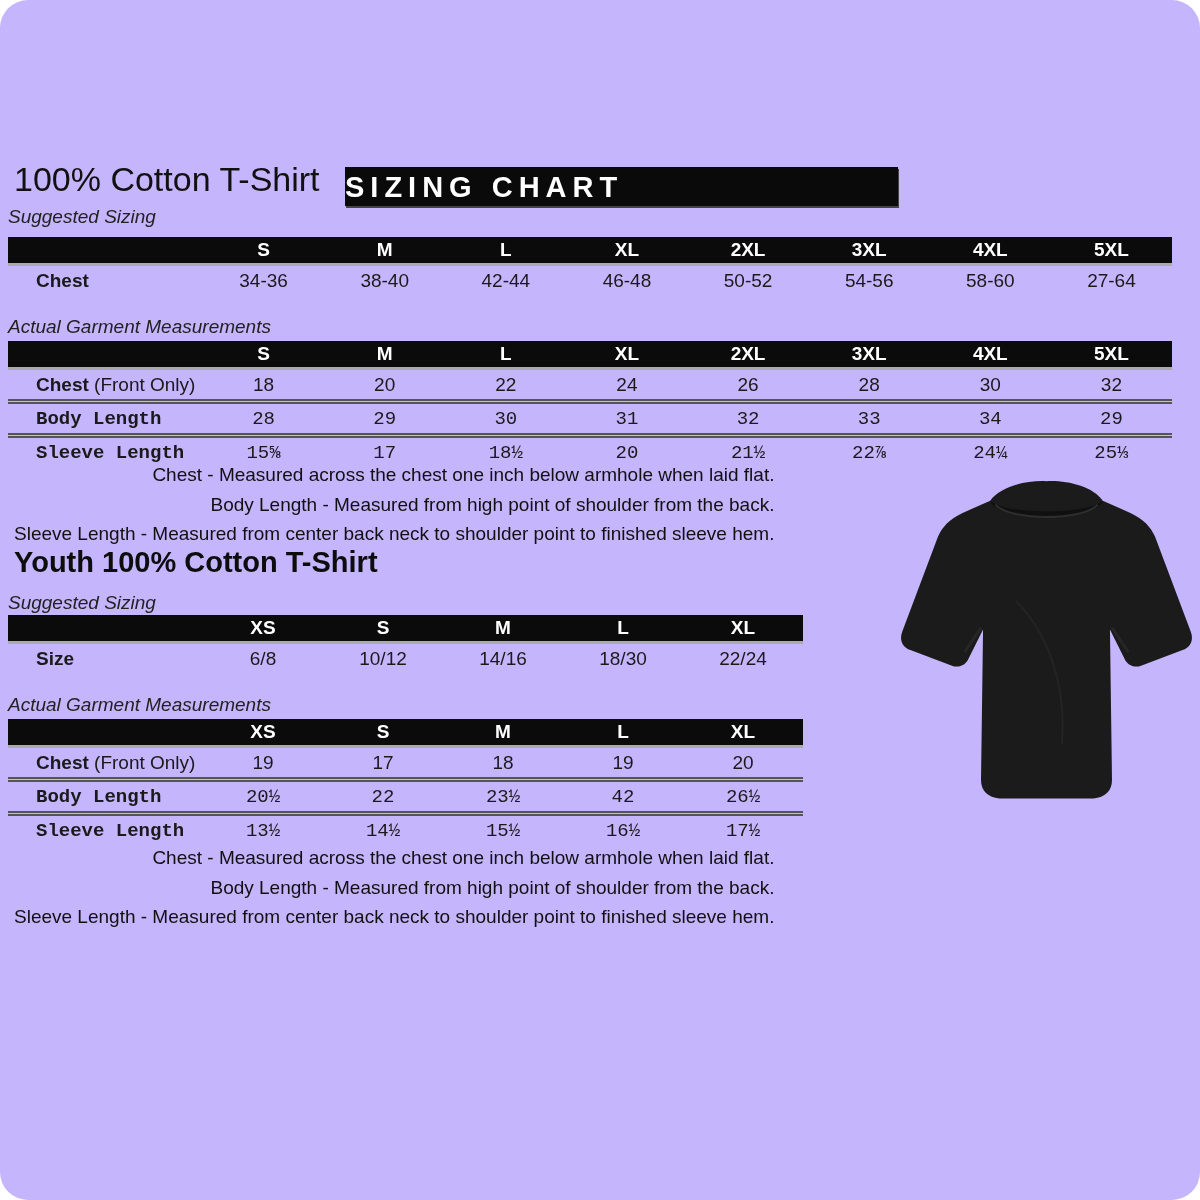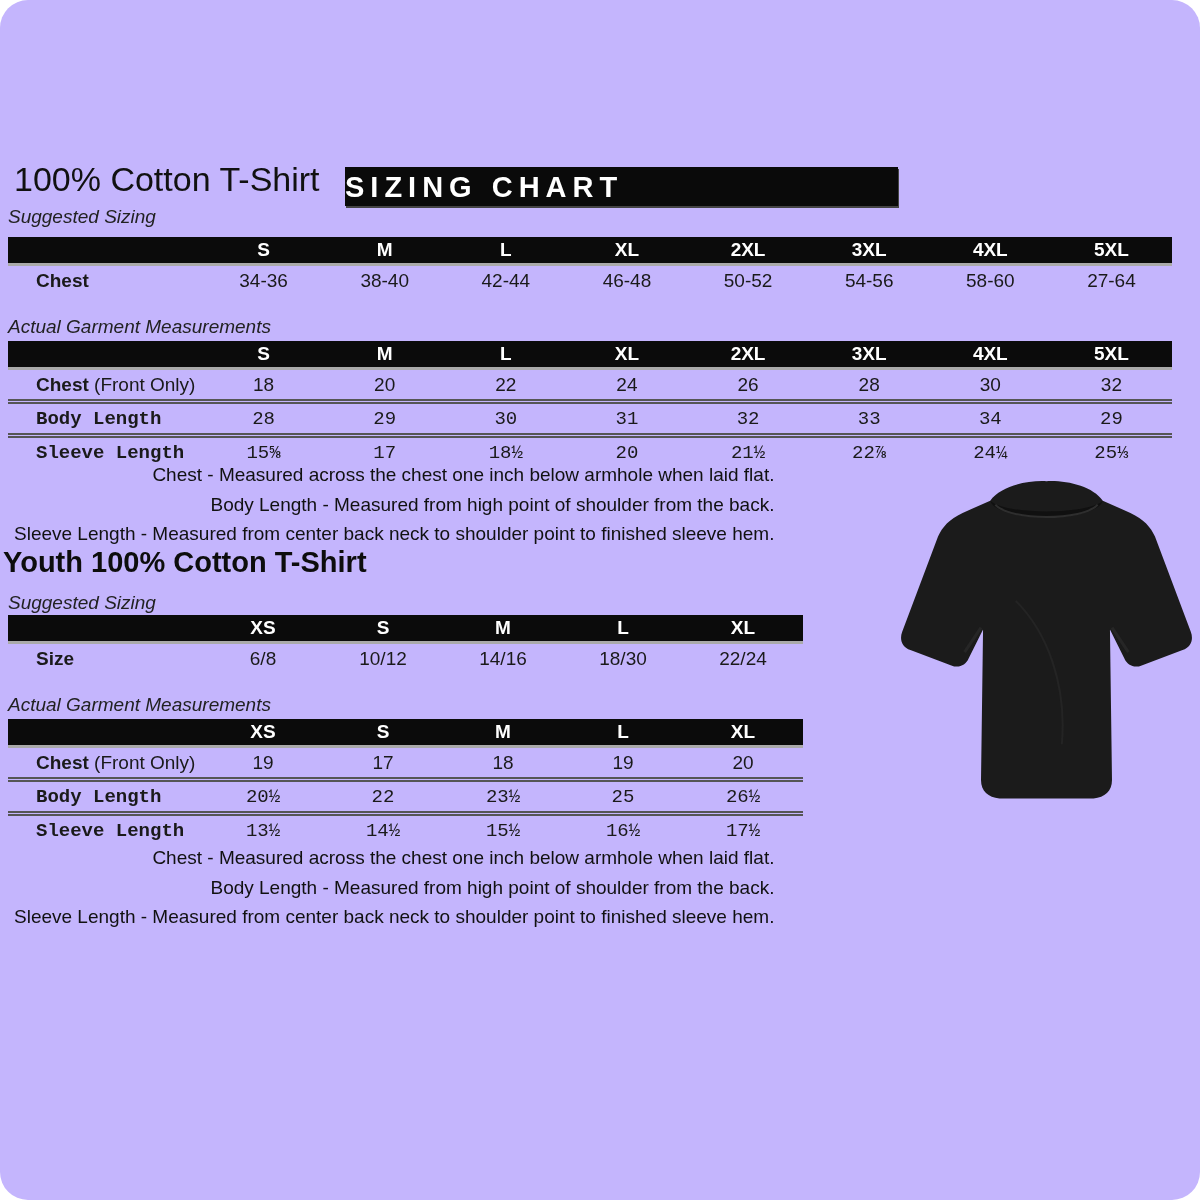--- a/index.html
+++ b/index.html
@@ -137,21 +137,21 @@
         </tr>
       </tbody>
     </table>
 
   <div class="abs notes" style="left:14px;top:460px;">
       <div>Chest - Measured across the chest one inch below armhole when laid flat.</div>
       <div>Body Length - Measured from high point of shoulder from the back.</div>
       <div>Sleeve Length - Measured from center back neck to shoulder point to finished sleeve hem.</div>
     </div>
 
-  <div class="abs" style="left:3px;top:546px;font-size:29px;font-weight:700;color:#0d0d0d;">Youth 100% Cotton T-Shirt</div>
+  <div class="abs" style="left:14px;top:546px;font-size:29px;font-weight:700;color:#0d0d0d;">Youth 100% Cotton T-Shirt</div>
 
   <div class="abs section-label" style="left:8px;top:592px;">Suggested Sizing</div>
   <table class="abs tbl suggested" style="left:8px;top:615px;width:795px;">
       <colgroup>
         <col style="width: 195px;">
         <col>
         <col>
         <col>
         <col>
         <col>
@@ -205,21 +205,21 @@
           <td>17</td>
           <td>18</td>
           <td>19</td>
           <td>20</td>
         </tr>
         <tr>
           <th><strong>Body Length</strong></th>
           <td>20½</td>
           <td>22</td>
           <td>23½</td>
-          <td>25</td>
+          <td>42</td>
           <td>26½</td>
         </tr>
         <tr>
           <th><strong>Sleeve Length</strong></th>
           <td>13½</td>
           <td>14½</td>
           <td>15½</td>
           <td>16½</td>
           <td>17½</td>
         </tr>

